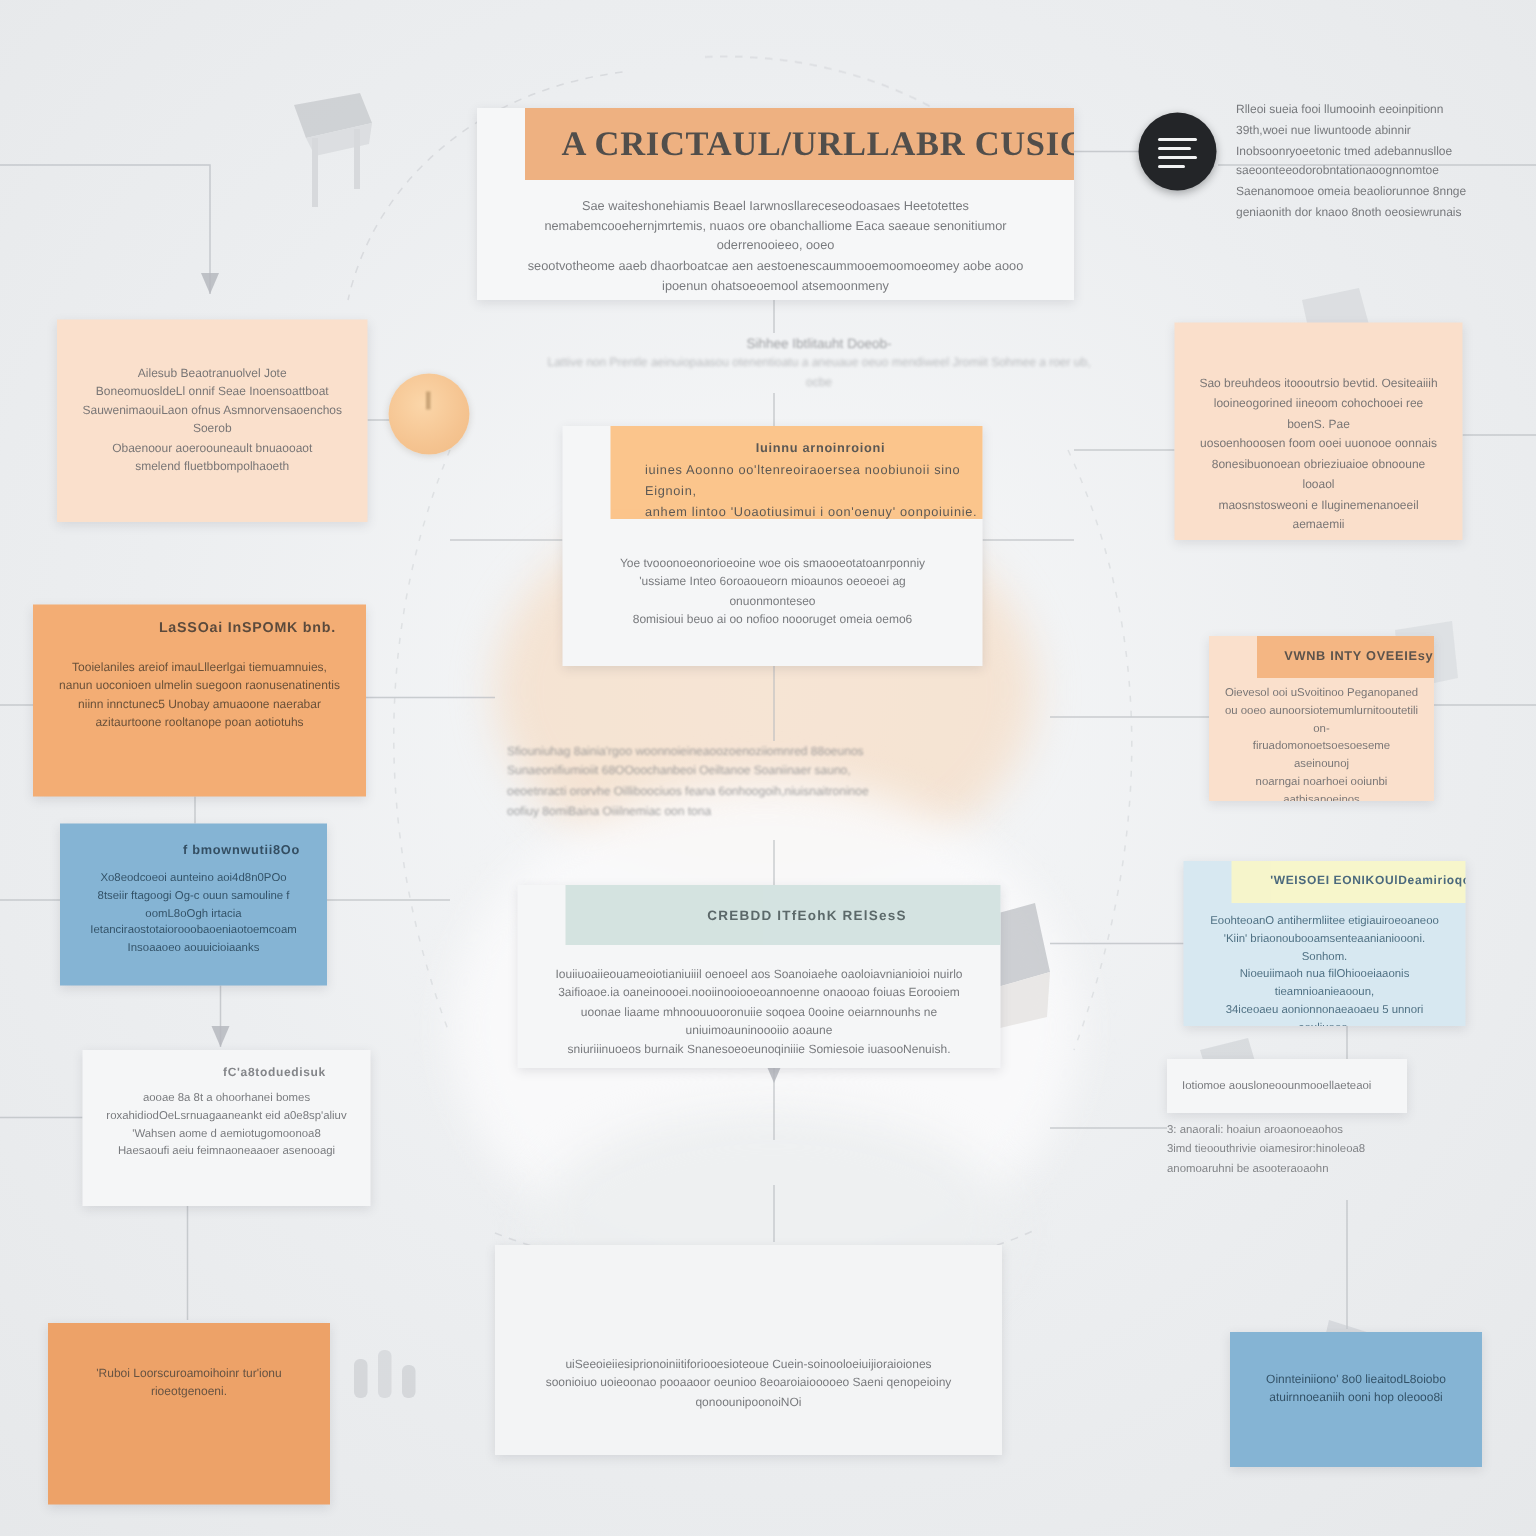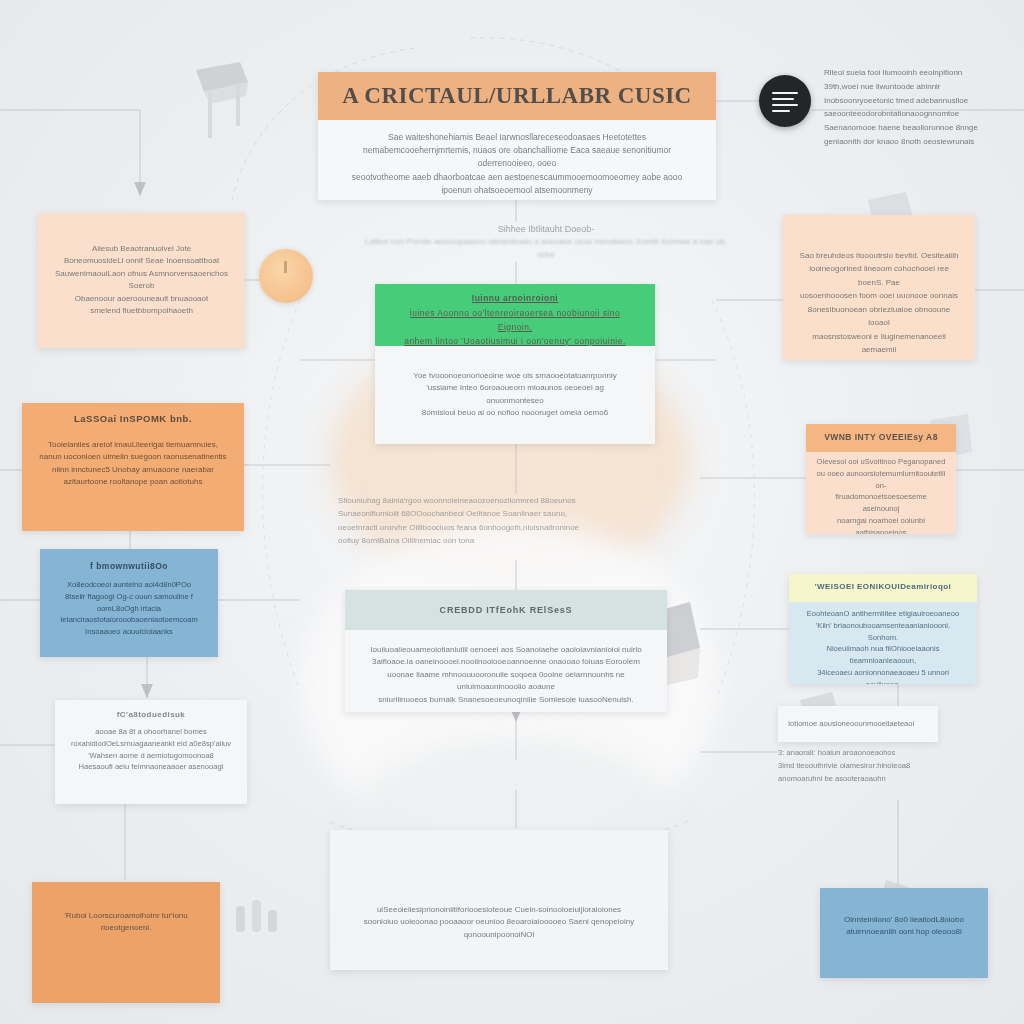--- a/index.html
+++ b/index.html
@@ -20,25 +20,25 @@
   
   .card{
     position:absolute;
     box-sizing:border-box;
     box-shadow:0 2px 7px rgba(60,65,75,.13);
     overflow:hidden;
   }
   .card .hdr{
     box-sizing:border-box;
     width:100%;
-    text-align:center;
+    text-align:left;
     font-weight:700;
     letter-spacing:.055em;
     color:#3a3530;
-    display:flex;align-items:center;justify-content:center;
+    display:flex;align-items:center;justify-content:center;margin-left:32px;
   }
   .card .body{
     box-sizing:border-box;
     text-align:center;
     color:#5d5f63;
     line-height:1.55;
   }
 
   
   .fuzz{
@@ -114,22 +114,22 @@
   #c-right-4{left:778px;top:706px;width:160px;height:36px;}
   #c-right-4 .body{padding:12px 10px 0;font-size:7.6px;}
   #c-right-4b{position:absolute;left:778px;top:746px;width:176px;text-align:left;
       font-size:7.6px;line-height:1.72;color:#6a6c70;}
 
   #c-right-5{left:820px;top:888px;width:168px;height:90px;}
   #c-right-5 .body{padding:26px 14px 0;font-size:8px;color:#1f3a4d;}
 
   
   #c-mid-1{left:375px;top:284px;width:280px;height:160px;background:#f5f6f7;}
-  #c-mid-1 .hdr{height:62px;background:#22c55e;font-size:8.5px;
-      flex-direction:column;padding:10px 23px 0;line-height:1.6;font-weight:400;color:#3a3530;text-decoration:underline;}
+  #c-mid-1 .hdr{height:62px;background:#fdba74;font-size:8.5px;
+      flex-direction:column;padding:10px 23px 0;line-height:1.6;font-weight:400;color:#3a3530;}
   #c-mid-1 .hdr b{font-weight:700;font-size:8.5px;display:block;margin-bottom:2px;}
   #c-mid-1 .body{padding:24px 22px 0;font-size:8px;}
 
   #mid-float{position:absolute;left:338px;top:494px;width:344px;text-align:left;
       font-size:8px;line-height:1.66;color:#7e8084;}
 
   #c-mid-2{left:345px;top:590px;width:322px;height:122px;background:#f5f6f7;}
   #c-mid-2 .hdr{height:40px;background:#cddfdc;font-size:9px;color:#3b4a4b;letter-spacing:.09em;}
   #c-mid-2 .body{padding:14px 20px 0;font-size:8px;}
 
@@ -309,21 +309,21 @@
   <div class="card bg-orange" id="c-left-5">
     <div class="body fuzz" style="white-space:pre-line">'Ruboi Loorscuroamoihoinr tur'ionu
 rioeotgenoeni.</div>
   </div>
 
   <div id="c-right-0" class="card" style="background:transparent;box-shadow:none">
     <div class="body fuzz" style="white-space:pre-line;line-height:1.72">Rlleoi  sueia fooi llumooinh eeoinpitionn
 39th,woei nue liwuntoode  abinnir
 Inobsoonryoeetonic tmed  adebannuslloe
 saeoonteeodorobntationaoognnomtoe
-Saenanomooe haene  beaoliorunnoe 8nnge
+Saenanomooe omeia  beaoliorunnoe 8nnge
 geniaonith dor knaoo 8noth oeosiewrunais</div>
   </div>
 
   <div class="card bg-peach2" id="c-right-1">
     <div class="body fuzz" style="white-space:pre-line;line-height:1.68">Sao breuhdeos itoooutrsio bevtid. Oesiteaiiih
 looineogorined iineoom cohochooei ree boenS. Pae
 uosoenhooosen foom ooei uuonooe oonnais
 8onesibuonoean obrieziuaioe obnooune looaol
 maosnstosweoni e Iluginemenanoeeil aemaemii
 nee riionoyan 8oon bioei 8aonoo uers dimujoi'

